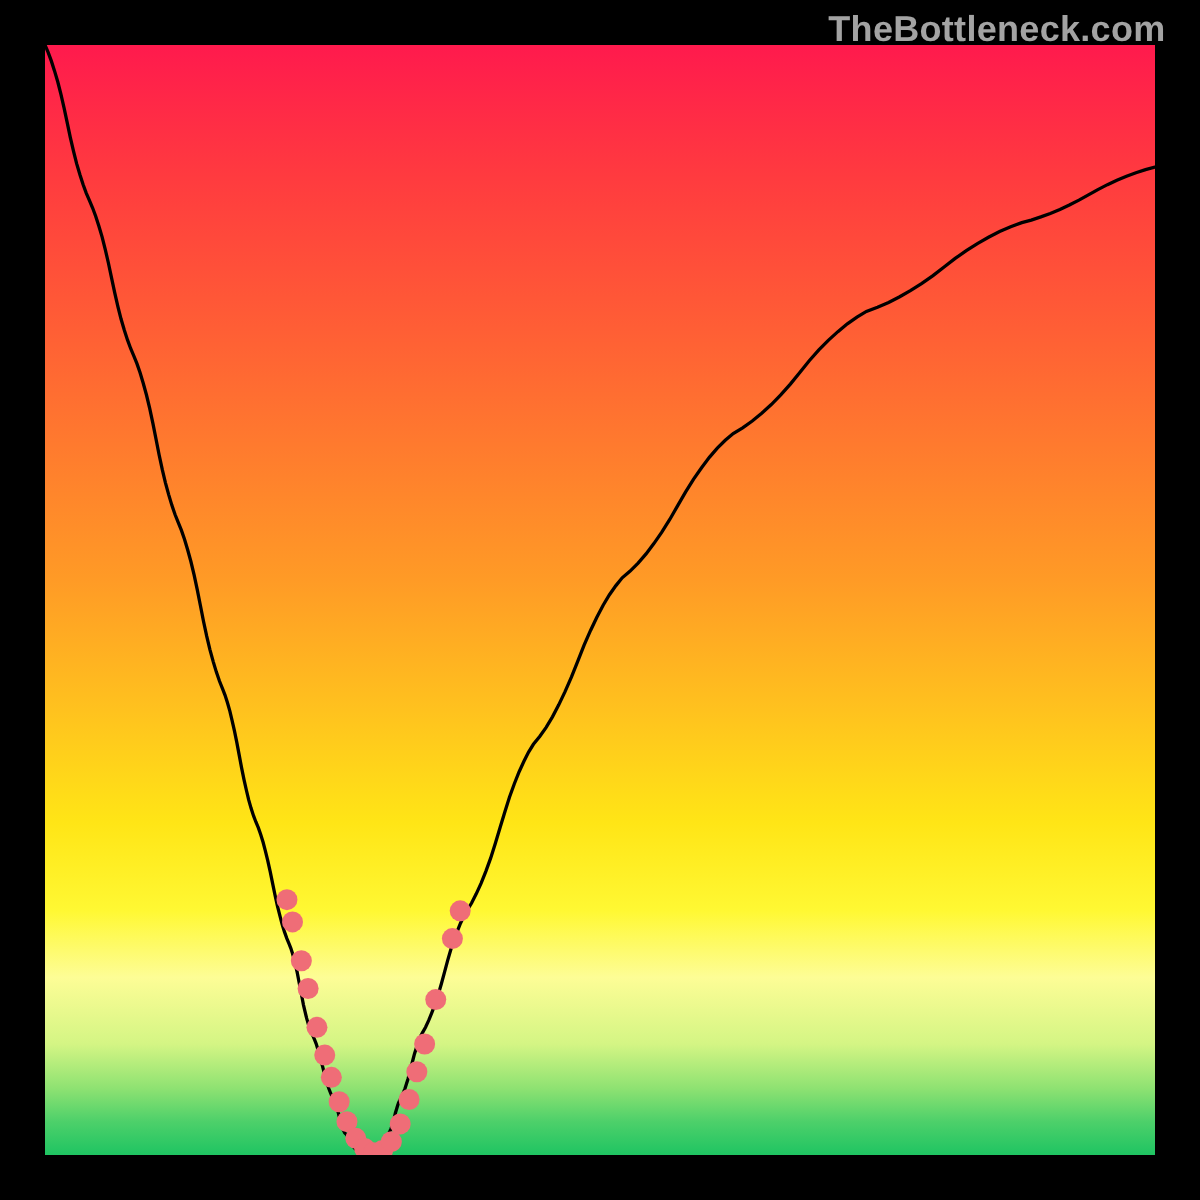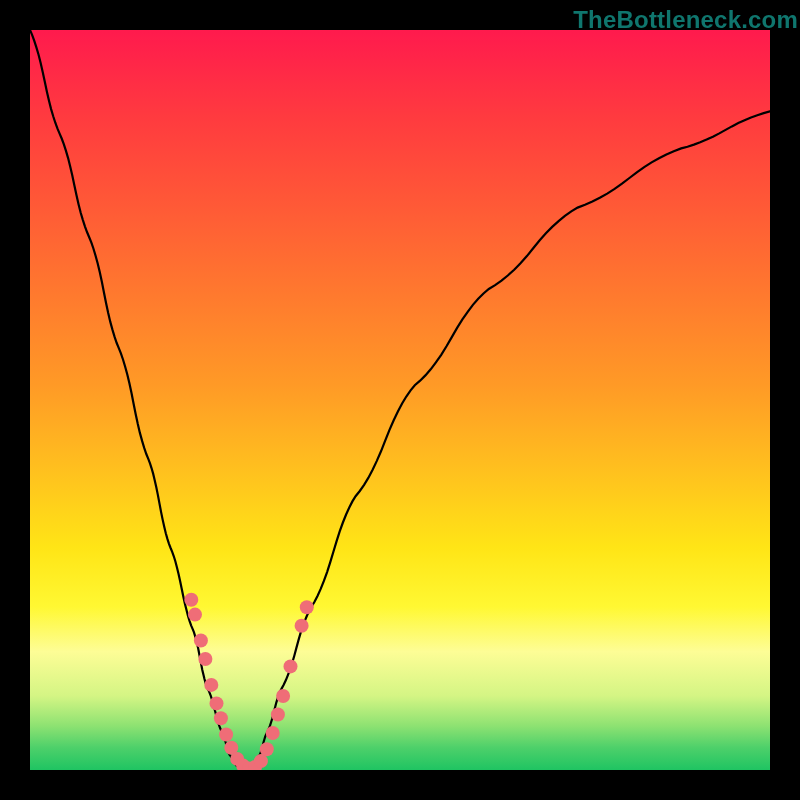--- a/index.html
+++ b/index.html
@@ -46,24 +46,24 @@
     position: absolute;
     left: 0;
     top: 0;
     width: 740px;
     height: 740px;
     pointer-events: none;
   }
   .watermark {
     position: absolute;
     top: 6px;
-    right: 2px;
+    right: 23px;
     font-size: 24px;
     font-weight: 600;
-    color: #0f766e;
+    color: #a3a3a3;
     letter-spacing: 0.2px;
     user-select: none;
   }
 </style>
 </head>
 <body>
 
 <div class="frame">
   <div class="watermark">TheBottleneck.com</div>
   <div class="plot">

